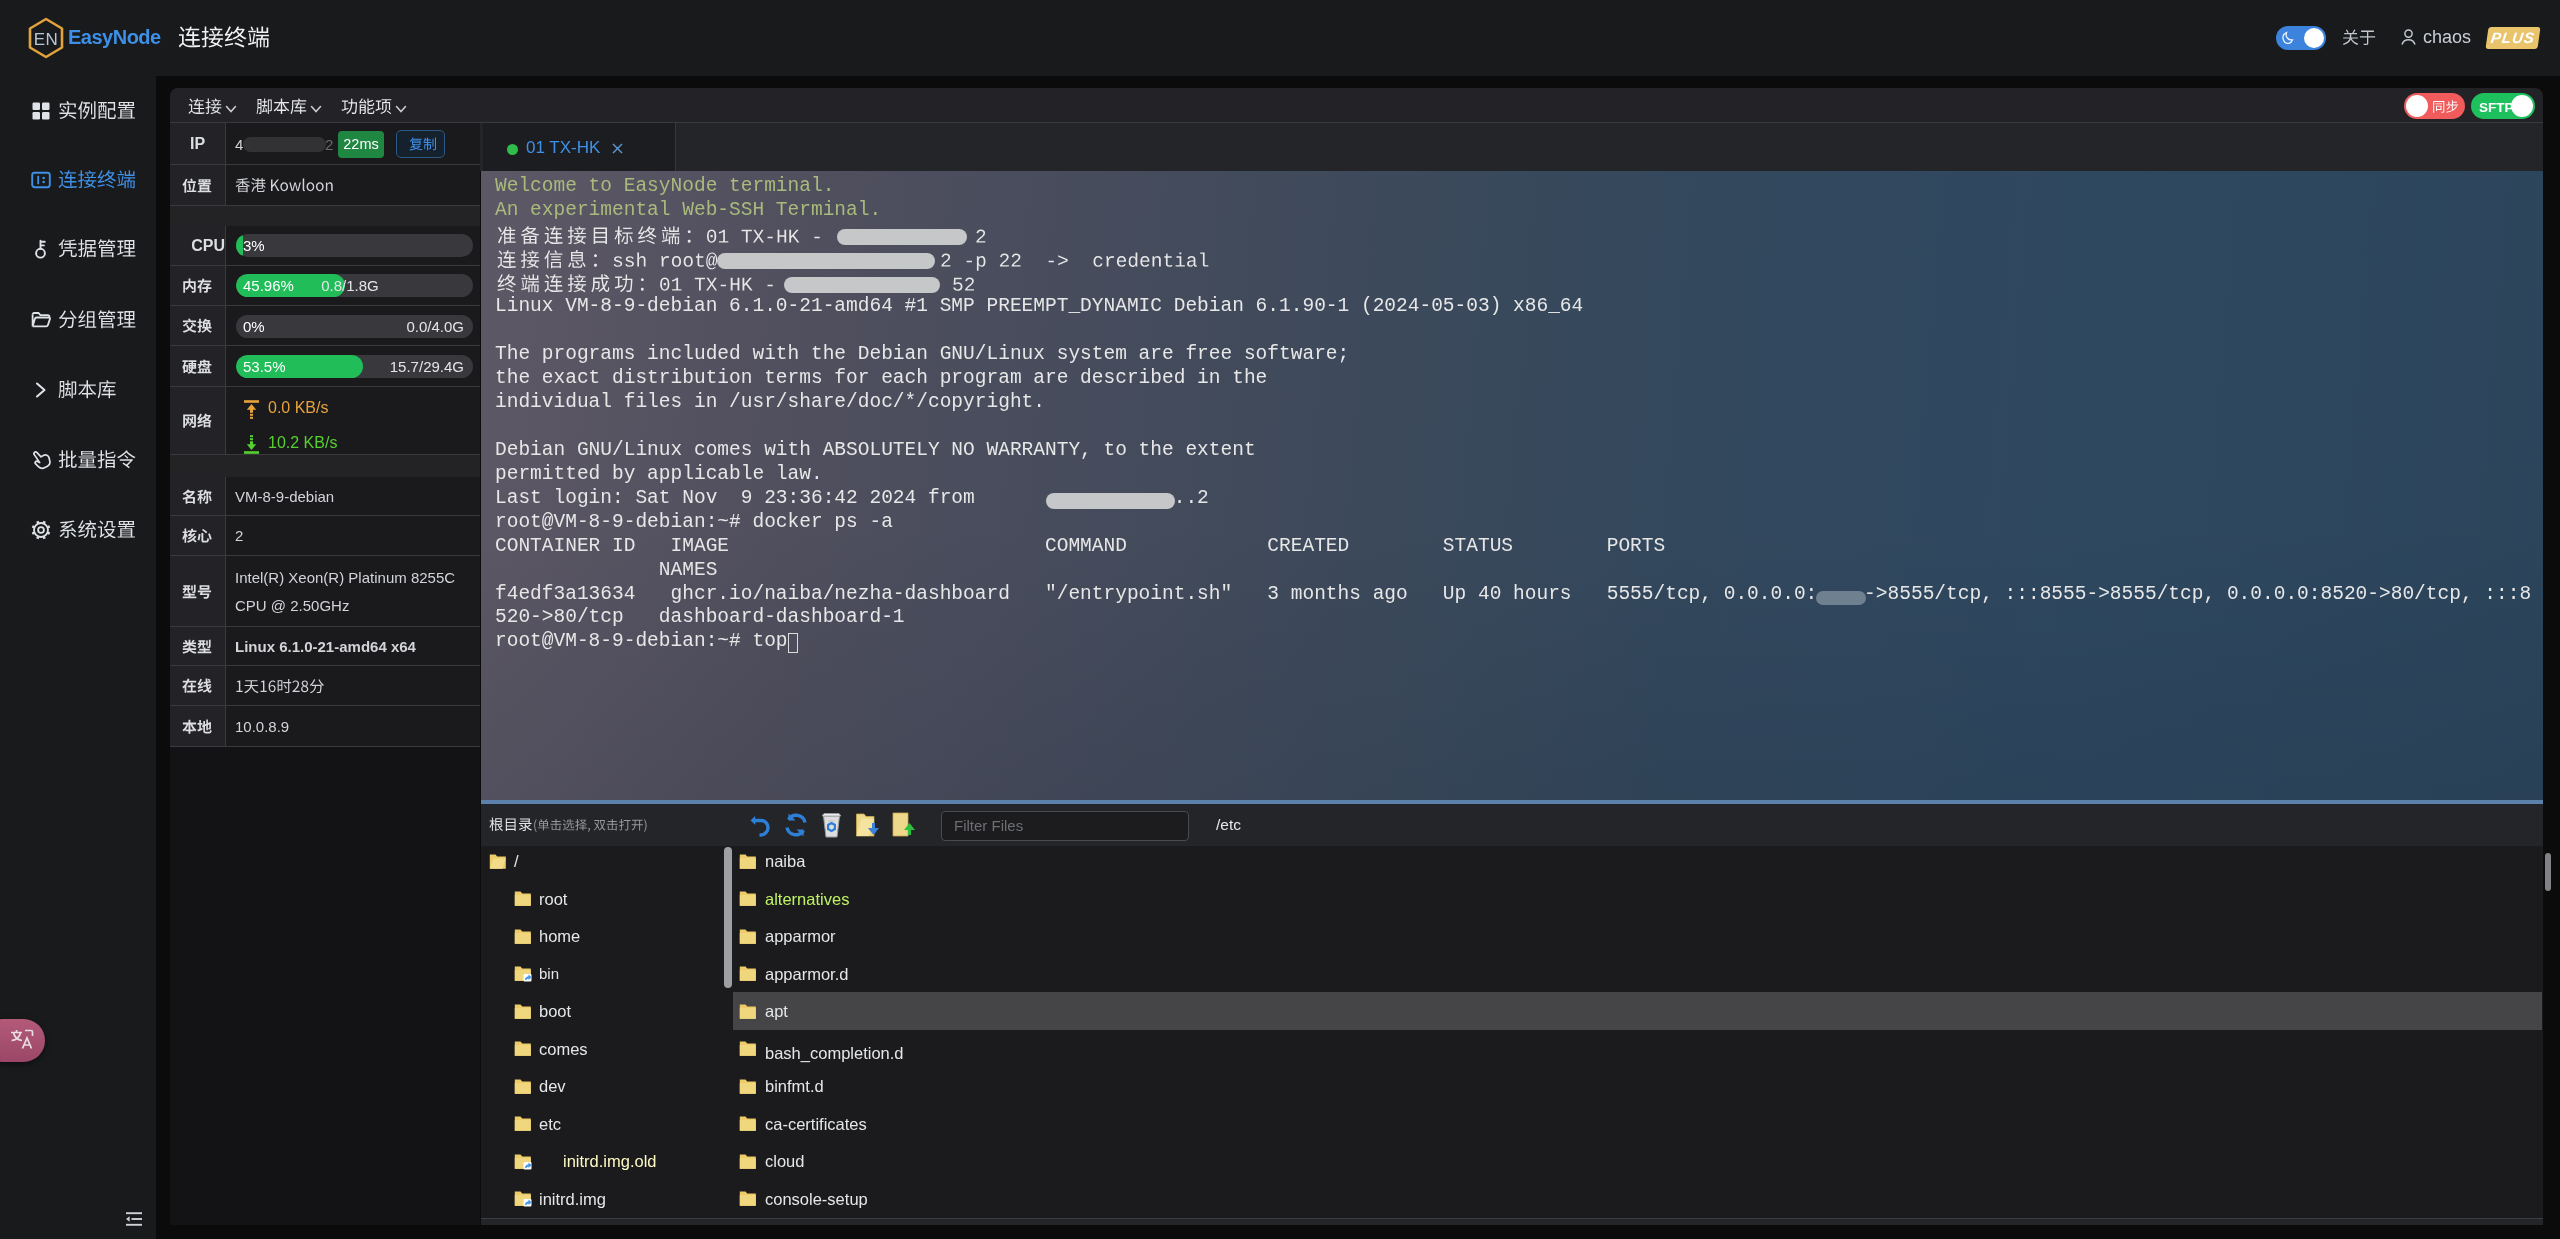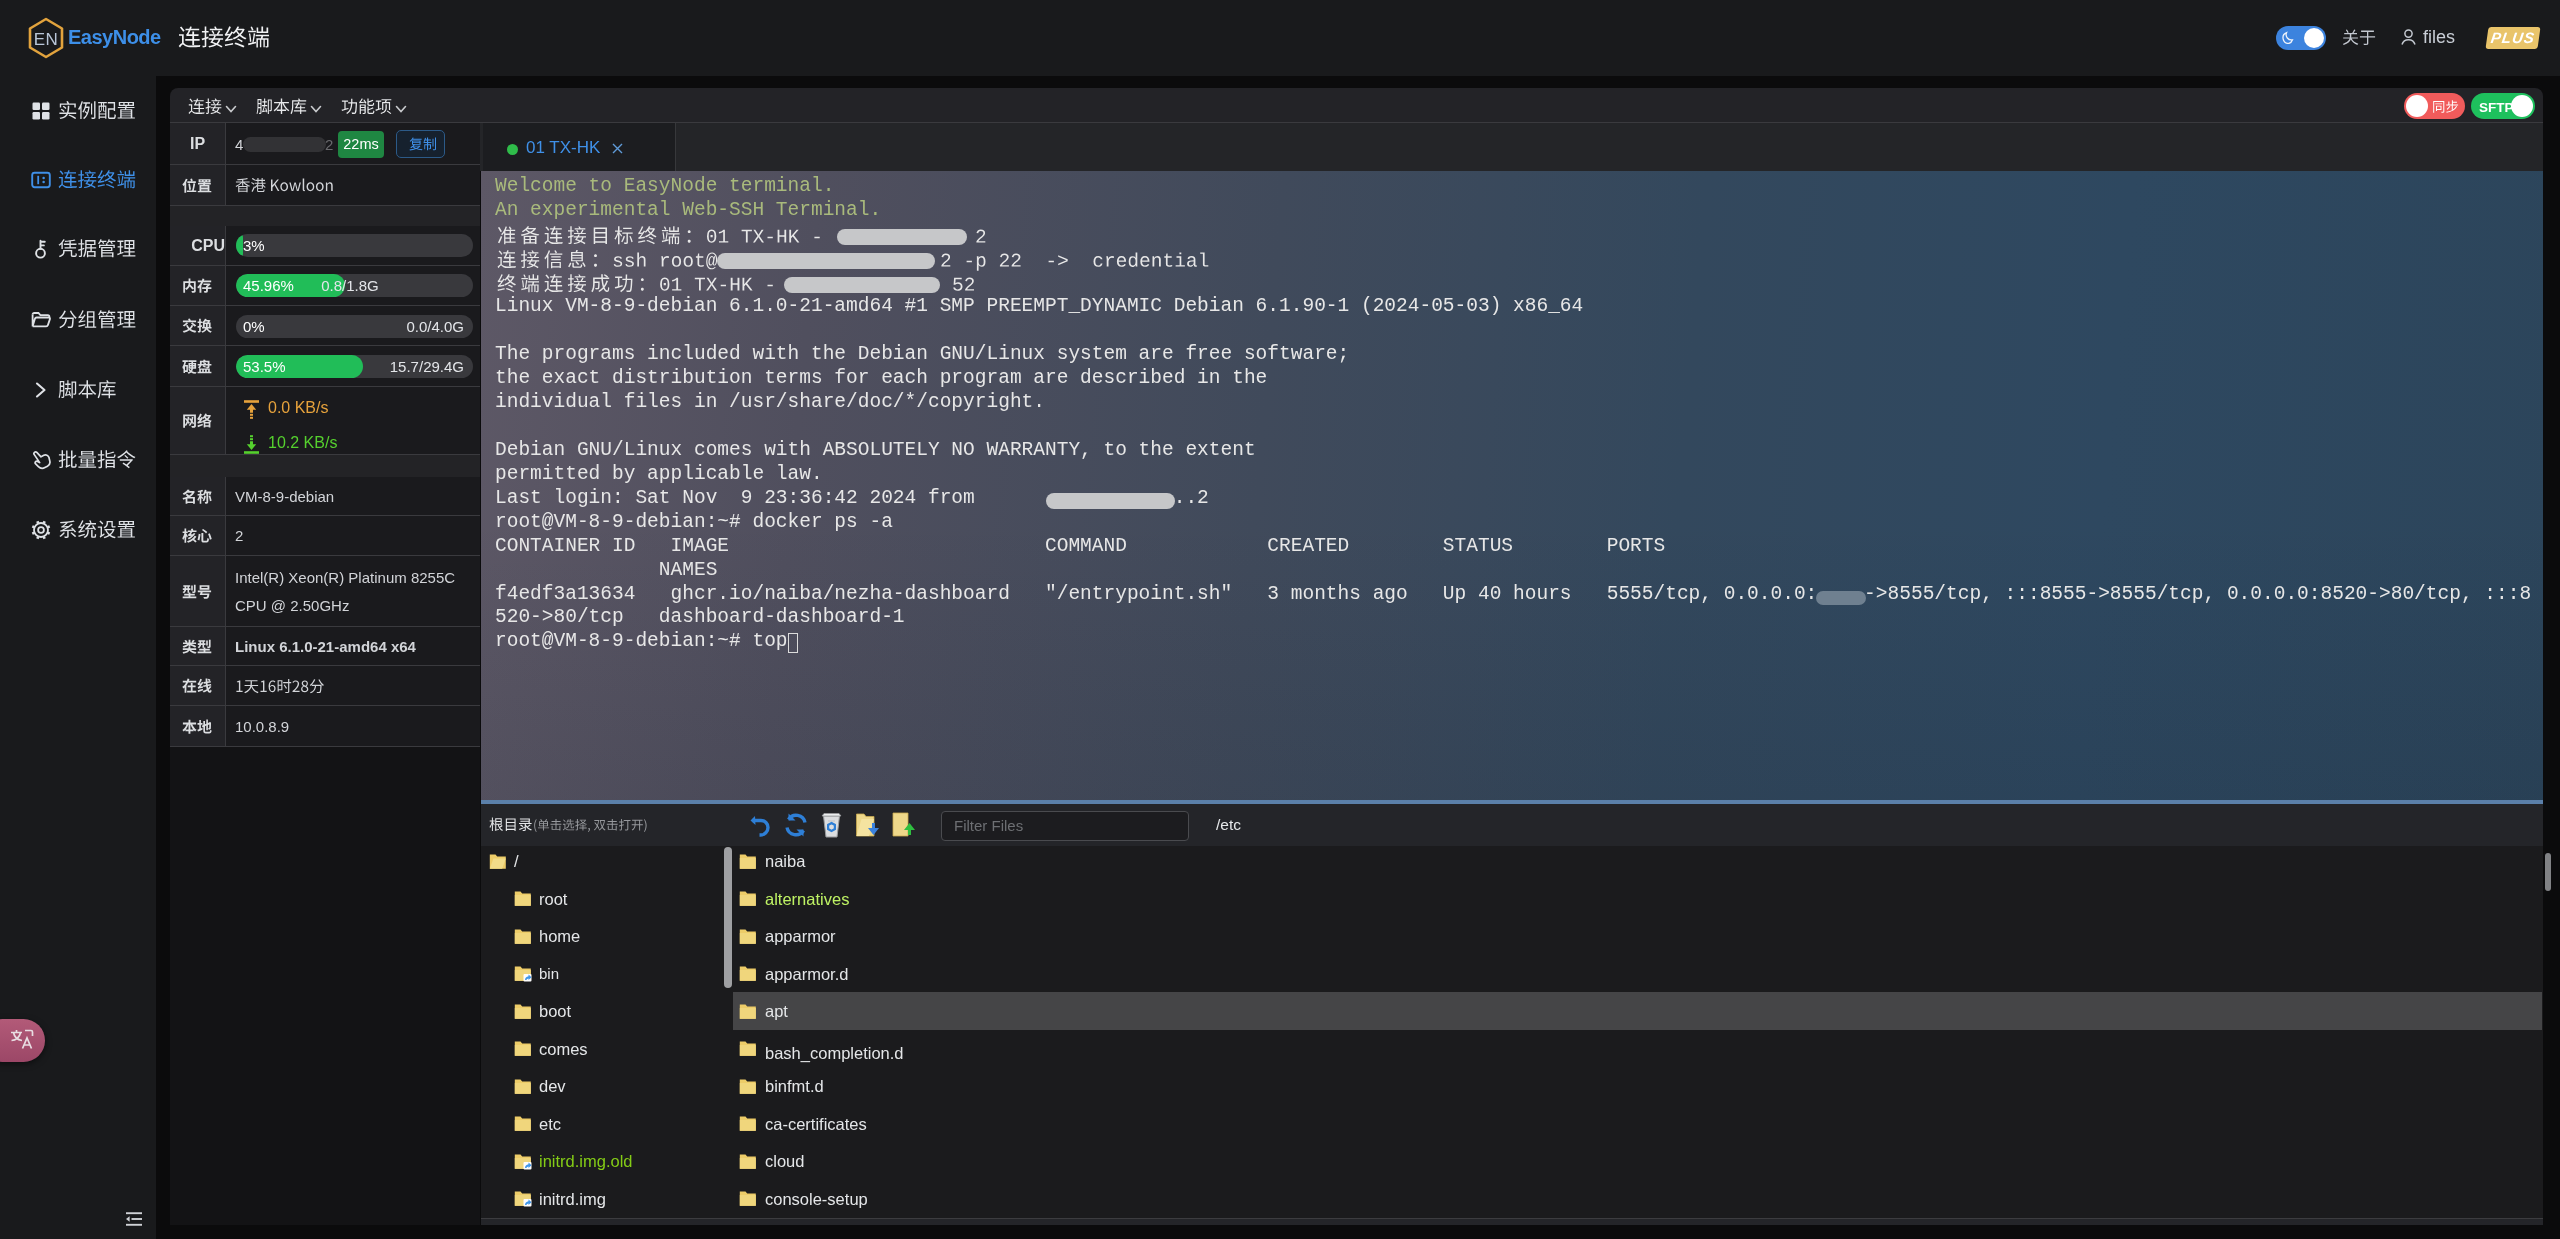--- a/index.html
+++ b/index.html
@@ -30,21 +30,21 @@
     </div>
 <div style="position:absolute;left:2342.0px;top:24.3px;line-height:0">
       <svg width="34" height="25" viewBox="0 0 34 25">
         <path d="M3.8 6.1C4.5 7 5.2 8.2 5.5 9.1H2.2V10.3H7.8V12.4C7.8 12.7 7.8 13 7.8 13.4H1.2V14.6H7.5C7 16.5 5.4 18.4 0.8 19.9C1.2 20.2 1.6 20.8 1.7 21.1C6.1 19.5 8 17.6 8.8 15.6C10.2 18.2 12.4 20.1 15.4 21C15.6 20.6 16 20 16.3 19.7C13.2 19 10.9 17.1 9.6 14.6H15.9V13.4H9.2L9.3 12.4V10.3H15V9.1H11.6C12.2 8.1 12.9 7 13.5 6L12.1 5.5C11.7 6.6 10.9 8 10.2 9.1H5.5L6.7 8.4C6.3 7.7 5.6 6.5 4.9 5.6Z M19.1 6.6V7.9H25V12.2H17.9V13.5H25V19.2C25 19.6 24.9 19.7 24.5 19.7C24.1 19.7 22.8 19.7 21.4 19.7C21.6 20 21.8 20.6 21.9 21C23.7 21 24.8 21 25.4 20.8C26.1 20.6 26.3 20.1 26.3 19.2V13.5H33.1V12.2H26.3V7.9H31.9V6.6Z" fill="#c3c8d0"></path>
       </svg>
     </div>
 <svg class="abs" style="left:2399px;top:28px" width="19" height="19" viewBox="0 0 19 19">
 <circle cx="9.5" cy="5.6" r="3.6" fill="none" stroke="#c3c8d0" stroke-width="1.5"></circle>
 <path d="M3 16.5 A6.8 6.8 0 0 1 16 16.5" fill="none" stroke="#c3c8d0" stroke-width="1.5"></path>
 </svg>
-<div class="abs" style="left:2423px;top:27px;font-size:18px;color:#c9ced6">files</div>
+<div class="abs" style="left:2423px;top:27px;font-size:18px;color:#c9ced6">chaos</div>
 <div class="abs" style="left:2487px;top:27px;width:52px;height:22px;background:#e9c46a;border-radius:3px;transform:skewX(-8deg)">
 <div style="text-align:center;font-size:15px;line-height:22px;font-weight:bold;font-style:italic;color:#fff;letter-spacing:1px">PLUS</div>
     </div>
 <div class="abs" style="left:0;top:76px;width:156px;height:1163px;background:#191a1c"></div>
 <svg class="abs" style="left:31px;top:101px" width="20" height="20" viewBox="0 0 20 20">
       <rect x="1.5" y="1.5" width="7.5" height="7.5" rx="1.2" fill="#dfe2e6"></rect>
       <rect x="11" y="1.5" width="7.5" height="7.5" rx="1.2" fill="#dfe2e6"></rect>
       <rect x="1.5" y="11" width="7.5" height="7.5" rx="1.2" fill="#dfe2e6"></rect>
       <rect x="11" y="11" width="7.5" height="7.5" rx="1.2" fill="#dfe2e6"></rect>
     </svg>
@@ -463,21 +463,21 @@
       <path d="M0.8 1.5 H6.5 L8.2 3.5 H16.8 V15.8 H0.8 Z" fill="#edcc68"></path>
       <path d="M0.8 5 H16.8 V15.8 H0.8 Z" fill="#f0d67c"></path>
     </svg>
 <div class="abs" style="left:539px;top:1112.5px;font-size:16.5px;color:#e4e6e8;line-height:22px">etc</div>
 <svg class="abs" style="left:514px;top:1152.5px" width="18" height="17" viewBox="0 0 18 17">
       <path d="M0.8 1.5 H6.5 L8.2 3.5 H16.8 V15.8 H0.8 Z" fill="#edcc68"></path>
       <path d="M0.8 5 H16.8 V15.8 H0.8 Z" fill="#f0d67c"></path>
       <rect x="9.5" y="9" width="8" height="7.5" rx="1" fill="#fdfdfd"></rect>
       <path d="M11 15 a4 4 0 0 1 3.5 -3.8 v-1.7 l3 2.8 l-3 2.8 v-1.7 a3 3 0 0 0 -2.2 1.6 Z" fill="#3f95e8"></path>
     </svg>
-<div class="abs" style="left:539px;top:1150.0px;font-size:16.5px;color:#84cc16;line-height:22px">initrd.img.old</div>
+<div class="abs" style="left:563px;top:1150.0px;font-size:16.5px;color:#fef9c3;line-height:22px">initrd.img.old</div>
 <svg class="abs" style="left:514px;top:1190.0px" width="18" height="17" viewBox="0 0 18 17">
       <path d="M0.8 1.5 H6.5 L8.2 3.5 H16.8 V15.8 H0.8 Z" fill="#edcc68"></path>
       <path d="M0.8 5 H16.8 V15.8 H0.8 Z" fill="#f0d67c"></path>
       <rect x="9.5" y="9" width="8" height="7.5" rx="1" fill="#fdfdfd"></rect>
       <path d="M11 15 a4 4 0 0 1 3.5 -3.8 v-1.7 l3 2.8 l-3 2.8 v-1.7 a3 3 0 0 0 -2.2 1.6 Z" fill="#3f95e8"></path>
     </svg>
 <div class="abs" style="left:539px;top:1187.5px;font-size:16.5px;color:#e4e6e8;line-height:22px">initrd.img</div>
 <div class="abs" style="left:733px;top:992.3px;width:1809px;height:37.5px;background:#454547"></div>
 <svg class="abs" style="left:739px;top:852.5px" width="18" height="17" viewBox="0 0 18 17">
       <path d="M0.8 1.5 H6.5 L8.2 3.5 H16.8 V15.8 H0.8 Z" fill="#edcc68"></path>

